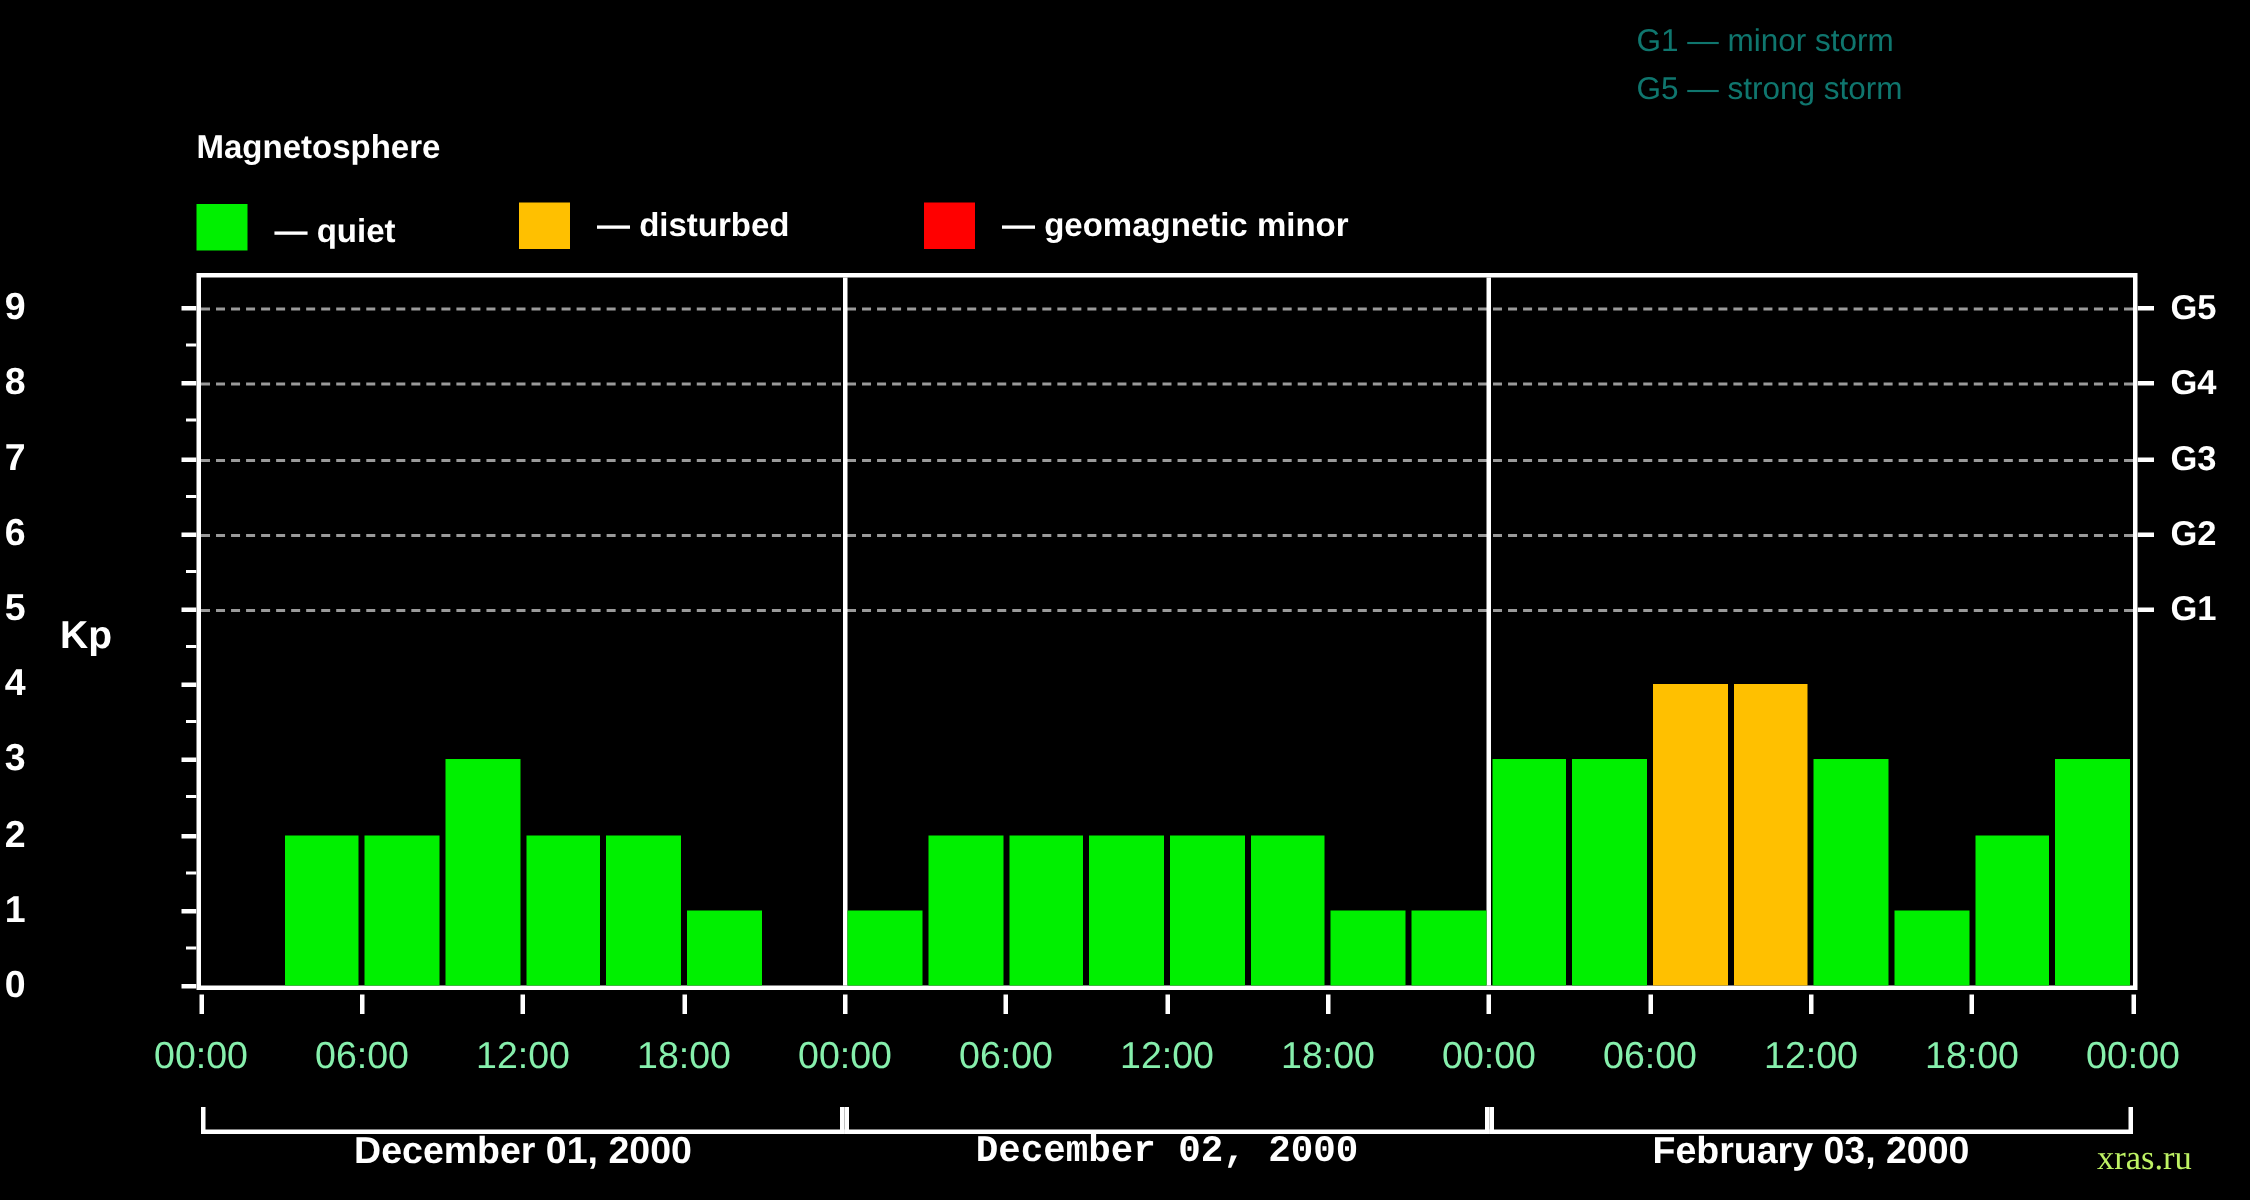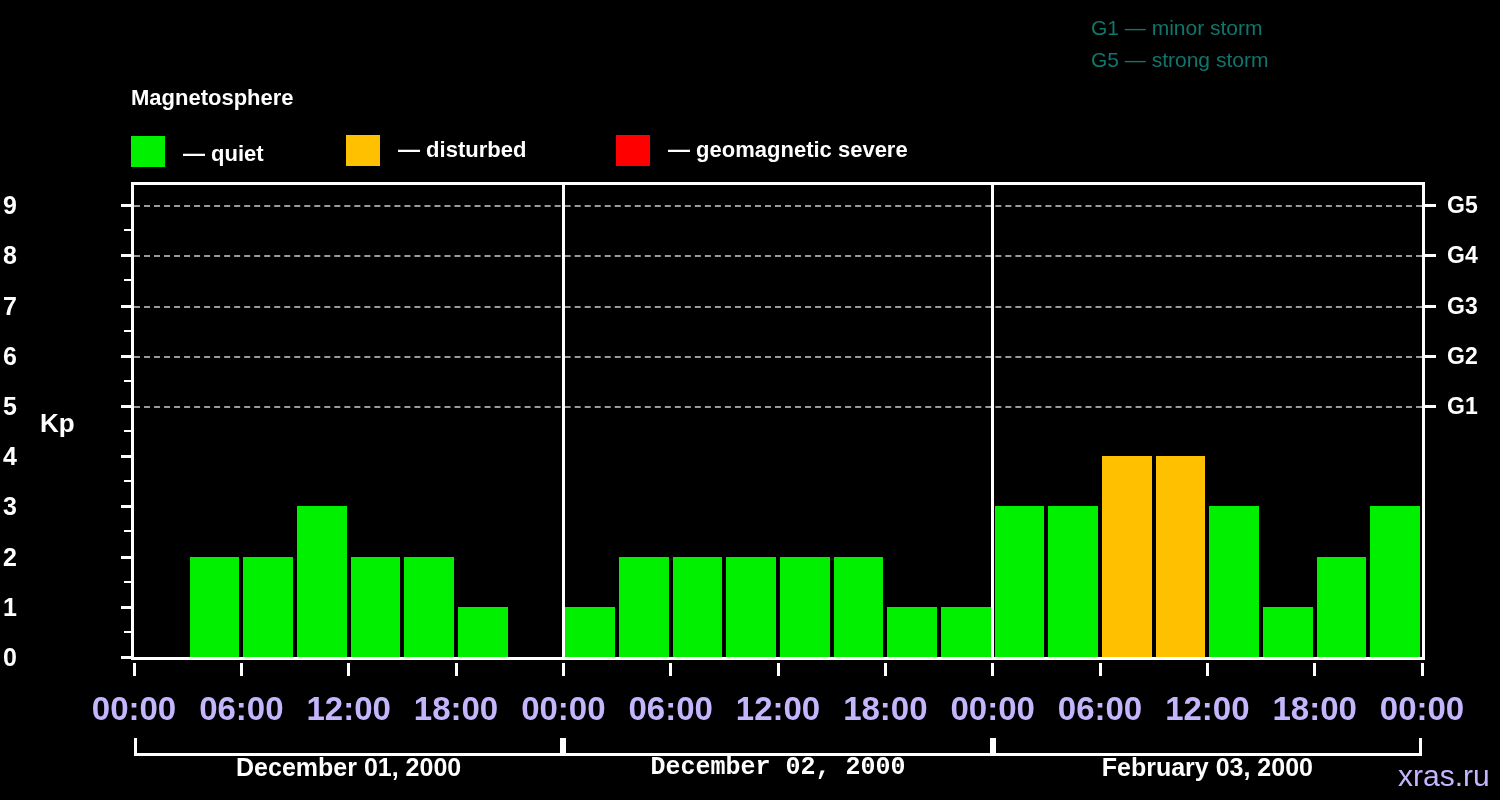--- a/index.html
+++ b/index.html
@@ -181,23 +181,23 @@
   .xtick-mark {
     position: absolute;
     top: 663px;
     width: 3px;
     height: 13px;
     background: #ffffff;
   }
   .xtick-label {
     position: absolute;
     top: 690px;
-    font-size: 33px;
-    font-weight: bold;
-    color: #c4b5fd;
+    font-size: 25px;
+    font-weight: normal;
+    color: #86efac;
     transform: translateX(-50%);
     white-space: nowrap;
   }
 
   .day-bracket {
     position: absolute;
     top: 738px;
     height: 18px;
     box-sizing: border-box;
     border-left: 3px solid #ffffff;
@@ -212,44 +212,45 @@
     color: #ffffff;
     text-align: center;
     transform: translateX(-50%);
     white-space: nowrap;
   }
 
   .watermark {
     position: absolute;
     left: 1398px;
     top: 759px;
-    font-size: 30px;
-    color: #c4b5fd;
-    white-space: nowrap;
+    font-size: 23px;
+    color: #bef264;
+    white-space: nowrap;
+    font-family: Liberation Serif, serif;
   }
 </style>
 </head>
 <body>
 
 <div id="root">
 
   <div class="subtitle">Magnetosphere</div>
 
   <div class="color-legend" id="color-legend">
       <div class="legend-entry" style="left: 0px; align-items: flex-end;">
         <span class="legend-swatch" style="background: rgb(0, 240, 0);"></span>
         <span class="legend-text">— quiet</span>
       </div>
       <div class="legend-entry" style="left: 215px; justify-content: center;">
         <span class="legend-swatch" style="background: rgb(255, 192, 0);"></span>
         <span class="legend-text">— disturbed</span>
       </div>
       <div class="legend-entry" style="left: 485px;">
         <span class="legend-swatch" style="background: rgb(255, 0, 0);"></span>
-        <span class="legend-text">— geomagnetic severe</span>
+        <span class="legend-text">— geomagnetic minor</span>
       </div>
     </div>
 
   <div class="g-legend" id="g-legend">
       <div class="g-legend-row">G1 — minor storm</div>
       <div class="g-legend-row">G5 — strong storm</div>
     </div>
 
   <div class="axis-name-kp">Kp</div>
 

